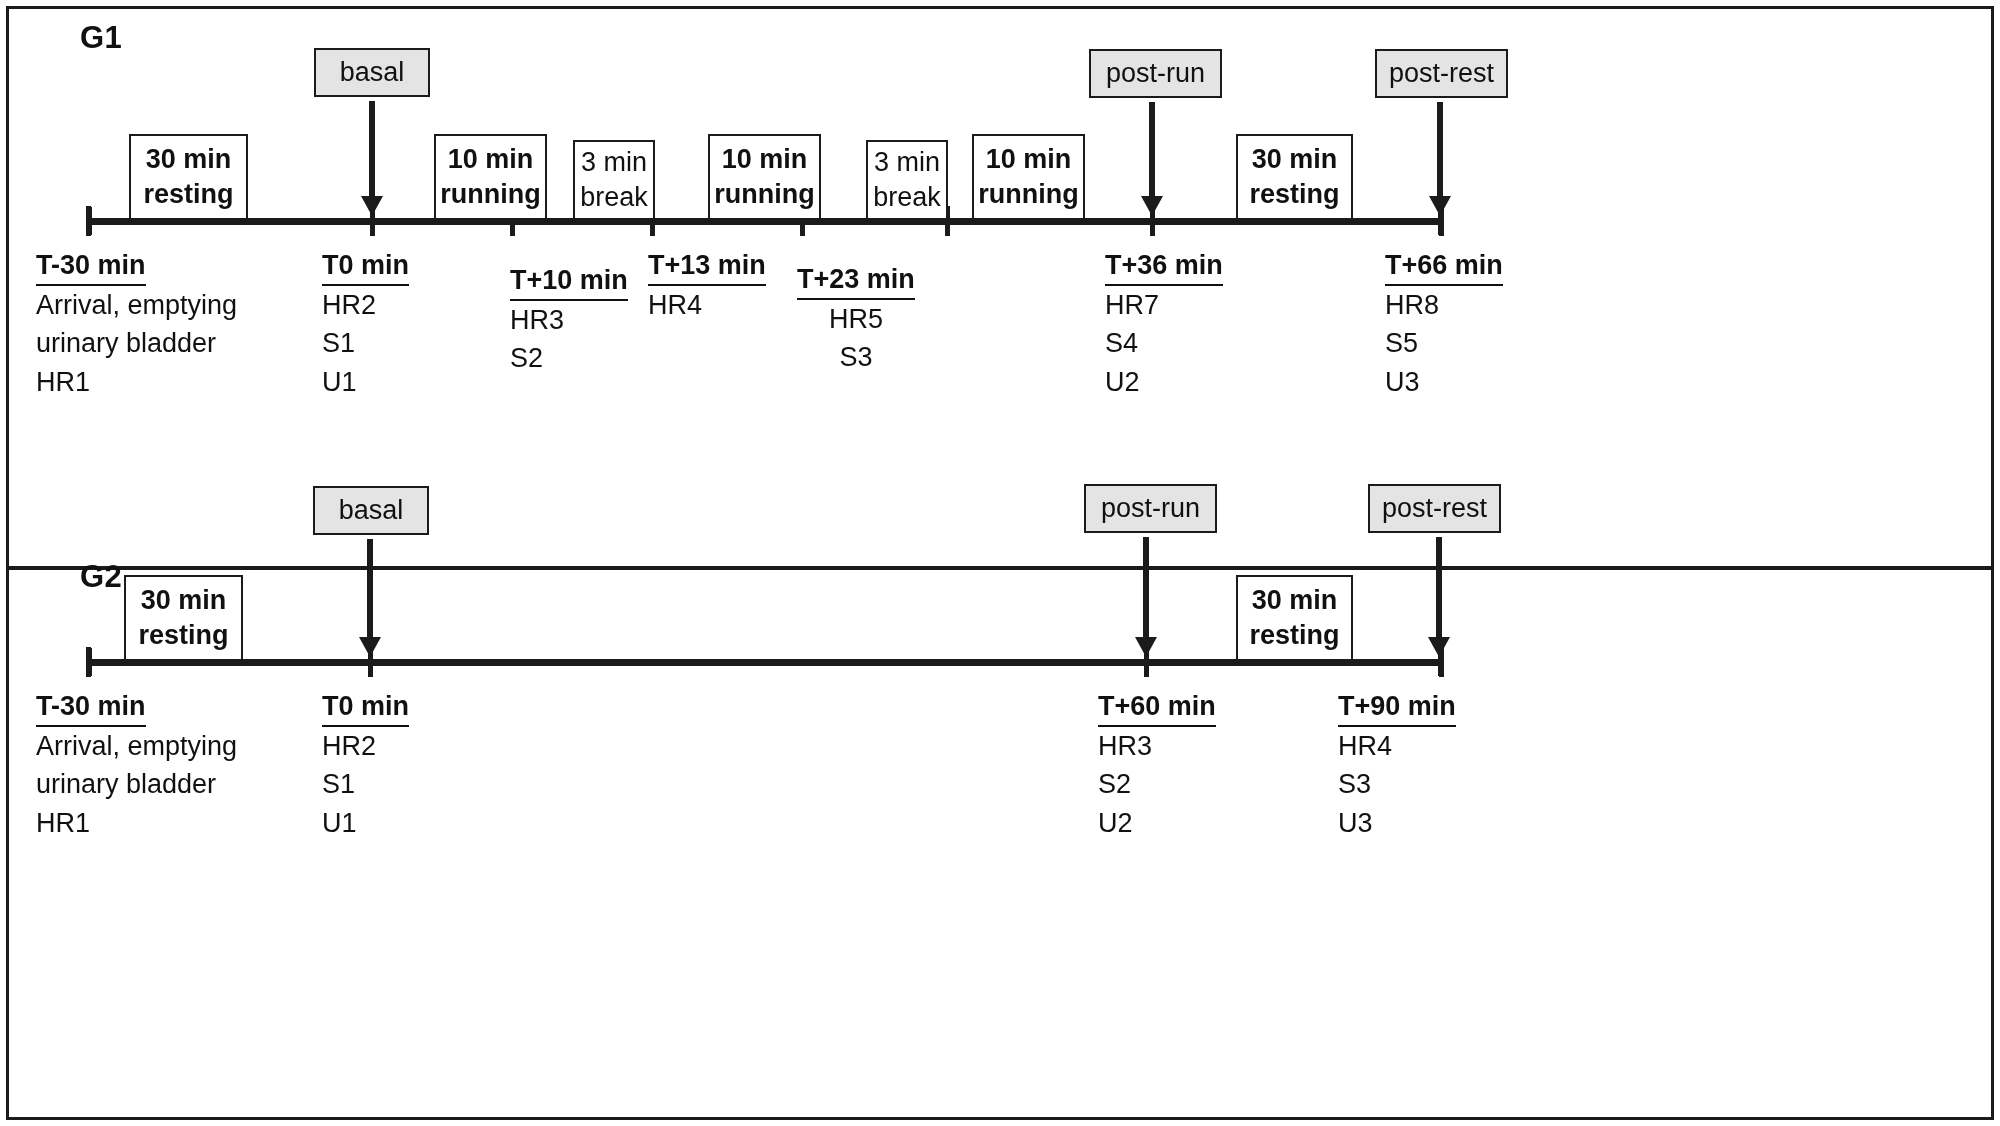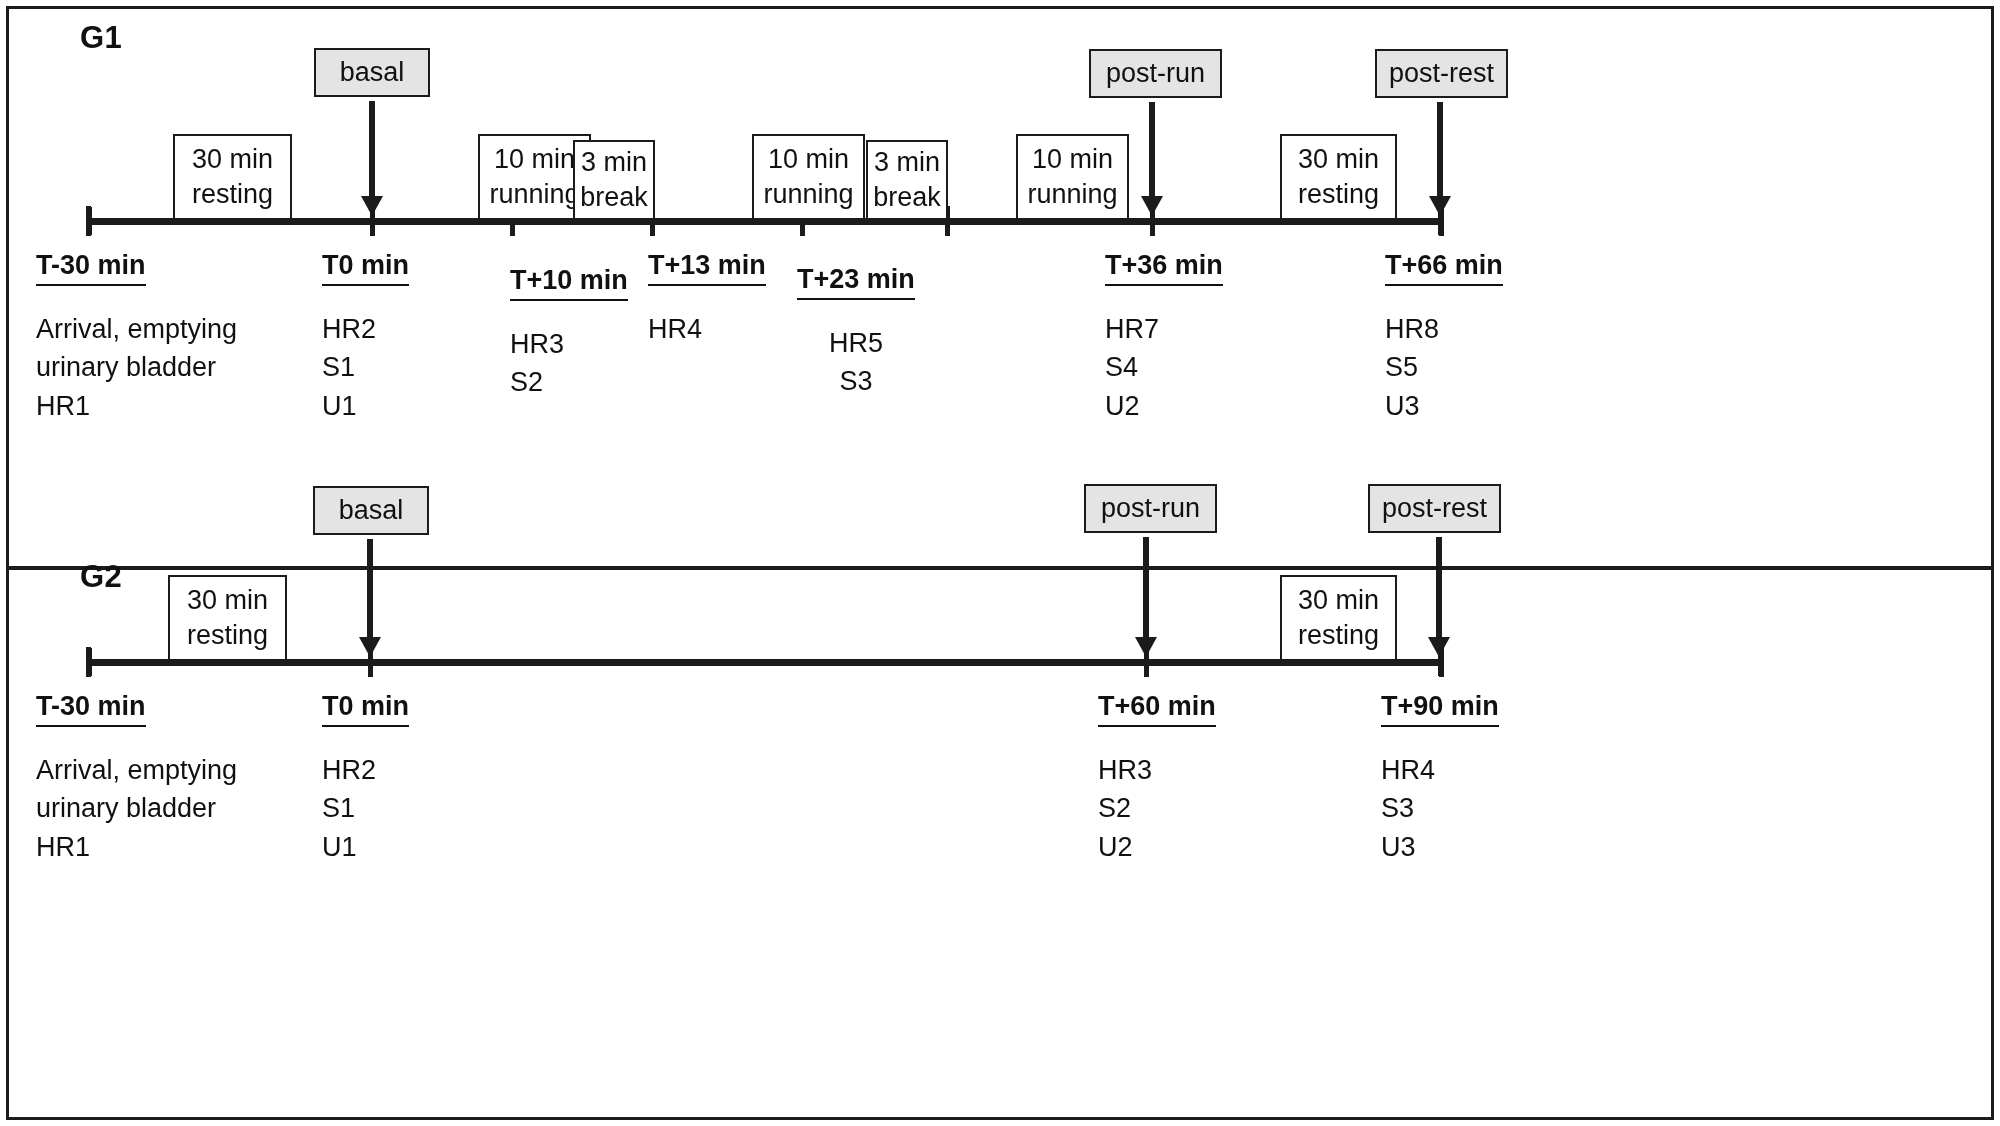--- a/index.html
+++ b/index.html
@@ -19,37 +19,37 @@
 
   
   .axis-line{position:absolute;height:7px;background:#1b1b1b;}
   .axis-endcap{position:absolute;width:6px;height:28px;background:#1b1b1b;}
   .tick{position:absolute;width:5px;height:30px;background:#1b1b1b;}
 
   
   .dur-box{position:absolute;box-sizing:border-box;border:2.5px solid #1b1b1b;background:#fff;
            display:flex;flex-direction:column;align-items:center;justify-content:center;
            text-align:center;line-height:1.30;}
-  .dur-box.bold{font-weight:normal;margin-left:44px;}
+  .dur-box.bold{font-weight:bold;}
   .dur-box .l1,.dur-box .l2{display:block;white-space:nowrap;}
 
   
   .samp-box{position:absolute;box-sizing:border-box;border:2.5px solid #1b1b1b;background:#e4e4e4;
             display:flex;align-items:center;justify-content:center;font-size:27px;white-space:nowrap;margin-top:8px;}
 
   
   .arrow-shaft{position:absolute;width:6px;background:#1b1b1b;}
   .arrow-head{position:absolute;width:0;height:0;border-left:11px solid transparent;
               border-right:11px solid transparent;border-top:20px solid #1b1b1b;}
 
   
   .tp{position:absolute;}
   .tp-time{font-weight:bold;font-size:27px;white-space:nowrap;border-bottom:2.5px solid #111;
            display:inline-block;padding-bottom:2px;line-height:1.18;}
-  .tp-desc{font-size:27px;line-height:1.42;margin-top:24px;white-space:nowrap;}
+  .tp-desc{font-size:27px;line-height:1.42;margin-top:0;white-space:nowrap;}
   .tp-desc div{white-space:nowrap;}
 </style>
 </head>
 <body>
 
 <div class="figure">
   <div class="frame"></div>
   <div class="panel-divider"></div>
 
   <div class="panel panel-g1" id="panel-0">
@@ -199,21 +199,21 @@
         </div>
       </div>
       <div class="tp" style="left: 1098px; top: 123px;">
         <div><span class="tp-time">T+60 min</span></div>
         <div class="tp-desc">
           <div>HR3</div>
           <div>S2</div>
           <div>U2</div>
         </div>
       </div>
-      <div class="tp" style="left: 1381px; top: 123px;">
+      <div class="tp" style="left: 1338px; top: 123px;">
         <div><span class="tp-time">T+90 min</span></div>
         <div class="tp-desc">
           <div>HR4</div>
           <div>S3</div>
           <div>U3</div>
         </div>
       </div>
     </div>
 </div>
 

